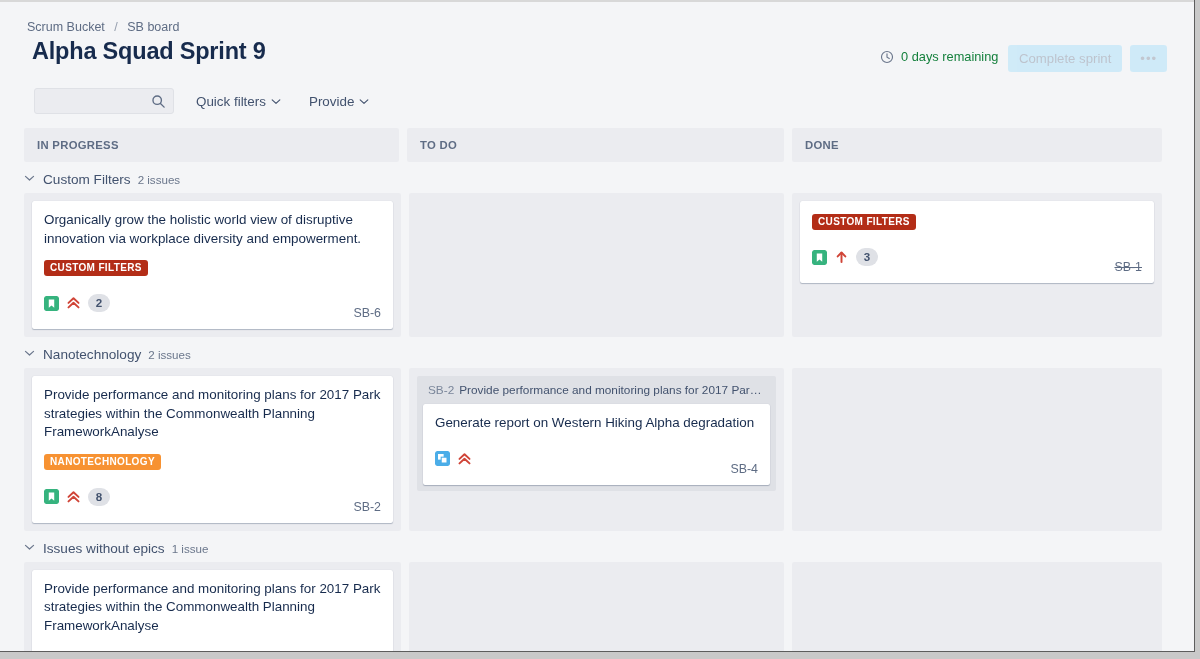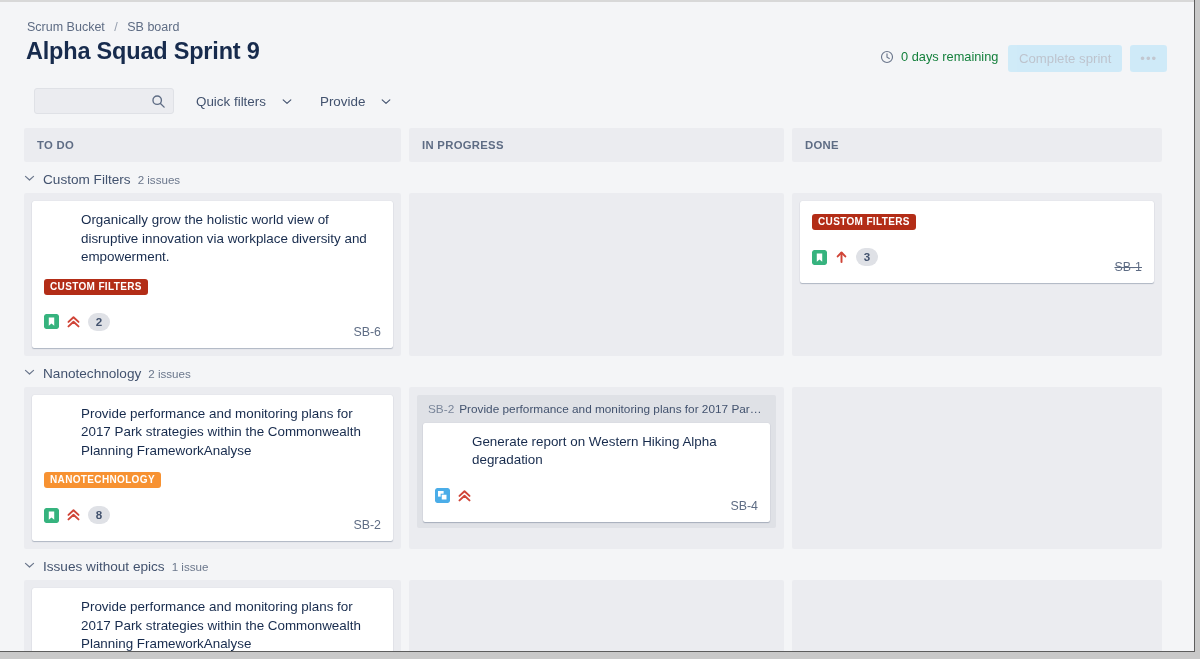--- a/index.html
+++ b/index.html
@@ -41,21 +41,21 @@
   .board-header { position: absolute; left: 0; top: 2px; width: 1195px; }
 
   .breadcrumb {
     position: absolute; left: 27px; top: 18px;
     font-size: 12.5px; color: #5e6c84; white-space: nowrap;
   }
   .breadcrumb .crumb { color: #5e6c84; text-decoration: none; }
   .breadcrumb .sep { color: #97a0af; margin: 0 6px; }
 
   .board-title {
-    position: absolute; left: 26px; top: 36px;
+    position: absolute; left: 32px; top: 36px;
     font-size: 23.5px; font-weight: bold; color: #172b4d;
     letter-spacing: -0.2px; white-space: nowrap;
   }
 
   
   .sprint-meta {
     position: absolute; top: 47px; left: 880px;
     display: flex; align-items: center; gap: 7px;
     font-size: 12.8px; color: #15803d; white-space: nowrap;
   }
@@ -87,21 +87,21 @@
     outline: none; padding: 0 26px 0 8px;
     font-size: 13px; color: #172b4d;
     font-family: "Liberation Sans", sans-serif;
   }
   .search-box input::placeholder { color: #7a869a; }
   .search-icon {
     position: absolute; right: 7px; top: 5px;
     width: 15px; height: 15px; pointer-events: none;
   }
   .filter-btn {
-    display: flex; align-items: center; gap: 16px;
+    display: flex; align-items: center; gap: 5px;
     font-size: 13.4px; color: #42526e;
     background: transparent; border: none; cursor: pointer;
     padding: 4px 6px; margin-left: 16px;
     font-family: "Liberation Sans", sans-serif; white-space: nowrap;
   }
   .chev { width: 10px; height: 7px; display: block; }
 
   
   .board { position: absolute; left: 0; top: 128px; width: 1195px; }
 
@@ -139,21 +139,20 @@
 
   
   .card {
     background: #fff; border-radius: 2px;
     box-shadow: 0 1px 1px rgba(9,30,66,.25), 0 0 1px rgba(9,30,66,.18);
     padding: 10px 12px 9px 12px; cursor: pointer; position: relative;
   }
   .card-summary {
     font-size: 13.4px; color: #172b4d; line-height: 1.38;
     margin-bottom: 9px;
-    margin-left: 37px;
   }
   .epic-label {
     display: inline-block; border-radius: 3px;
     font-size: 10px; font-weight: bold; color: #fff;
     letter-spacing: .35px; padding: 2px 6px 3px 6px;
     margin-bottom: 10px; text-transform: uppercase;
   }
   .card-foot {
     display: flex; align-items: center; gap: 8px;
   }
@@ -241,22 +240,22 @@
         <span>Provide</span>
         <svg class="chev" viewBox="0 0 12 8">
           <path d="M1.4 2 L6 6.3 L10.6 2" fill="none" stroke="#42526e" stroke-width="1.35" stroke-linecap="round" stroke-linejoin="round"></path>
         </svg>
       </button>
     </div>
 
     <div class="board">
 
       <div class="col-headers">
+        <div class="col-head inprog">IN PROGRESS</div>
         <div class="col-head todo">TO DO</div>
-        <div class="col-head inprog">IN PROGRESS</div>
         <div class="col-head done">DONE</div>
       </div>
 
       <div class="swimlane">
         <div class="swim-head">
           <svg class="swim-caret" viewBox="0 0 12 8">
             <path d="M1.6 2.2 L6 6.2 L10.4 2.2" fill="none" stroke="#6b778c" stroke-width="1.3" stroke-linecap="round" stroke-linejoin="round"></path>
           </svg>
           <span class="swim-title">Custom Filters</span>
           <span class="swim-count">2 issues</span>

